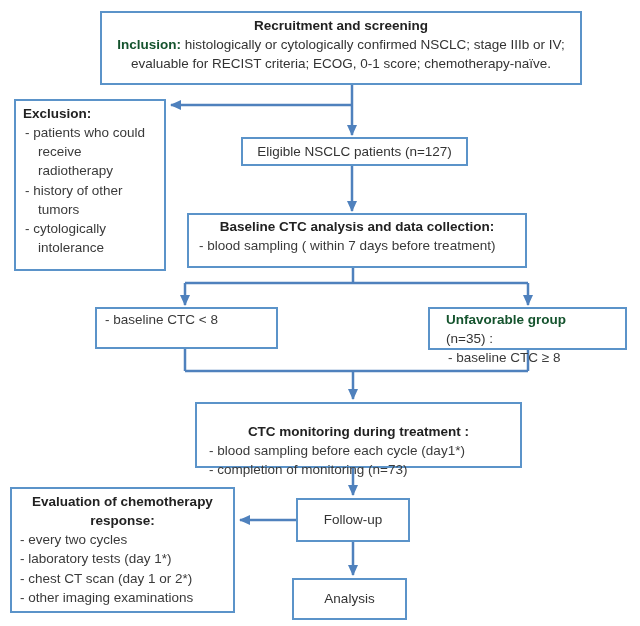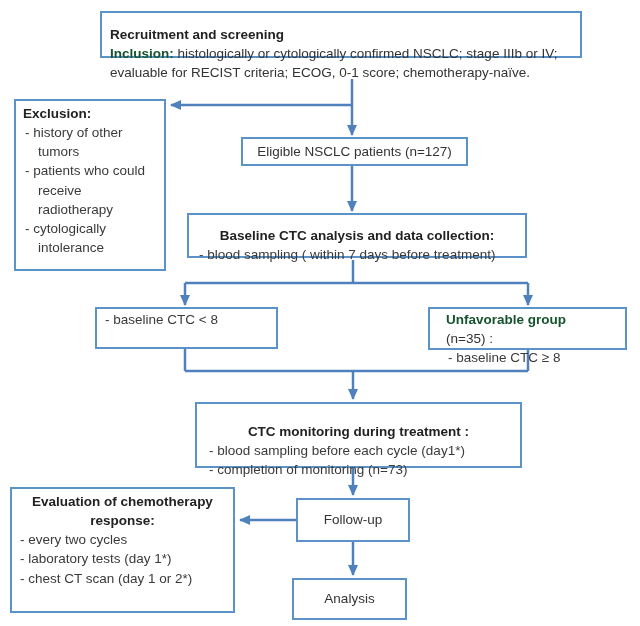--- a/index.html
+++ b/index.html
@@ -20,24 +20,24 @@
     font-size:13.5px;
     line-height:1.42;
   }
   .center-flex{display:flex;align-items:center;justify-content:center;text-align:center;}
   .box-title{font-weight:bold;color:#222222;}
   .t-center{text-align:center;}
   .t-left{text-align:left;}
   .bullet{padding-left:15px;text-indent:-13px;color:#3a3a3a;}
   b,.bold{color:#14532d;}
 
-  .recruitment{left:100px;top:11px;width:482px;height:47px;padding:12px 8px;}
+  .recruitment{left:100px;top:11px;width:482px;height:74px;padding:3px 8px;text-align:center;}
   .exclusion{left:14px;top:99px;width:152px;height:172px;padding:3px 6px 3px 7px;}
   .eligible{left:241px;top:137px;width:227px;height:29px;}
-  .baseline{left:187px;top:213px;width:340px;height:45px;padding:11px 8px;}
+  .baseline{left:187px;top:213px;width:340px;height:55px;padding:2px 8px;}
   .favorable{left:95px;top:307px;width:183px;height:42px;padding:1px 6px;}
   .unfavorable{left:428px;top:307px;width:199px;height:43px;padding:1px 16px;}
   .monitoring{left:195px;top:402px;width:327px;height:66px;padding:18px 10px;}
   .evaluation{left:10px;top:487px;width:225px;height:126px;padding:3px 6px;}
   .followup{left:296px;top:498px;width:114px;height:44px;}
   .analysis{left:292px;top:578px;width:115px;height:42px;}
 </style>
 </head>
 <body>
 
@@ -70,22 +70,22 @@
     </g>
   </svg>
 
   <div class="box recruitment">
     <div class="box-title">Recruitment and screening</div>
     <div><span class="bold" style="font-weight:bold">Inclusion:</span><span> histologically or cytologically confirmed NSCLC; stage IIIb or IV; evaluable for RECIST criteria; ECOG, 0-1 score; chemotherapy-naïve.</span></div>
   </div>
 
   <div class="box exclusion">
     <div class="box-title t-left">Exclusion:</div>
+    <div class="bullet">- patients who could receive radiotherapy</div>
     <div class="bullet">- history of other tumors</div>
-    <div class="bullet">- patients who could receive radiotherapy</div>
     <div class="bullet">- cytologically intolerance</div>
   </div>
 
   <div class="box eligible center-flex">
     <span>Eligible NSCLC patients (n=127)</span>
   </div>
 
   <div class="box baseline">
     <div class="box-title t-center">Baseline CTC analysis and data collection:</div>
     <div class="bullet">- blood sampling ( within 7 days before treatment)</div>
@@ -104,20 +104,21 @@
     <div class="box-title t-center">CTC monitoring during treatment :</div>
     <div class="bullet">- blood sampling before each cycle (day1*)</div>
     <div class="bullet">- completion of monitoring (n=73)</div>
   </div>
 
   <div class="box evaluation">
     <div class="box-title t-center">Evaluation of chemotherapy response:</div>
     <div class="bullet">- every two cycles</div>
     <div class="bullet">- laboratory tests (day 1*)</div>
     <div class="bullet">- chest CT scan (day 1 or 2*)</div>
+    <div class="bullet">- other imaging examinations</div>
   </div>
 
   <div class="box followup center-flex">
     <span>Follow-up</span>
   </div>
 
   <div class="box analysis center-flex">
     <span>Analysis</span>
   </div>
 

